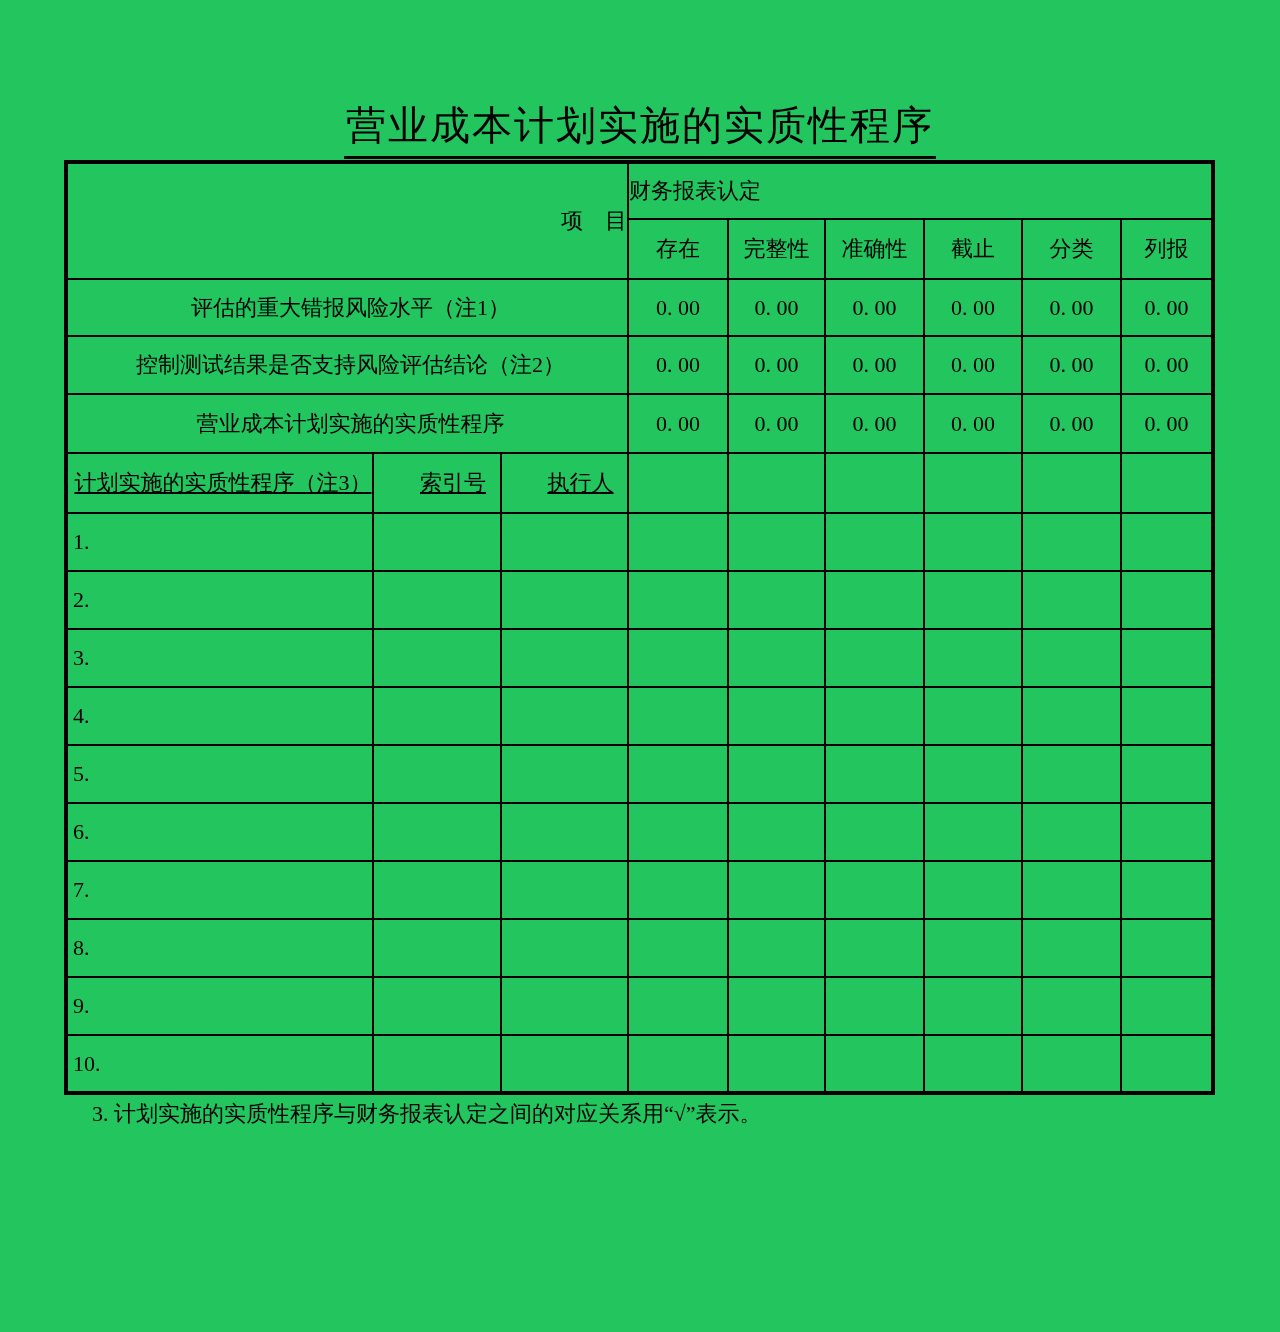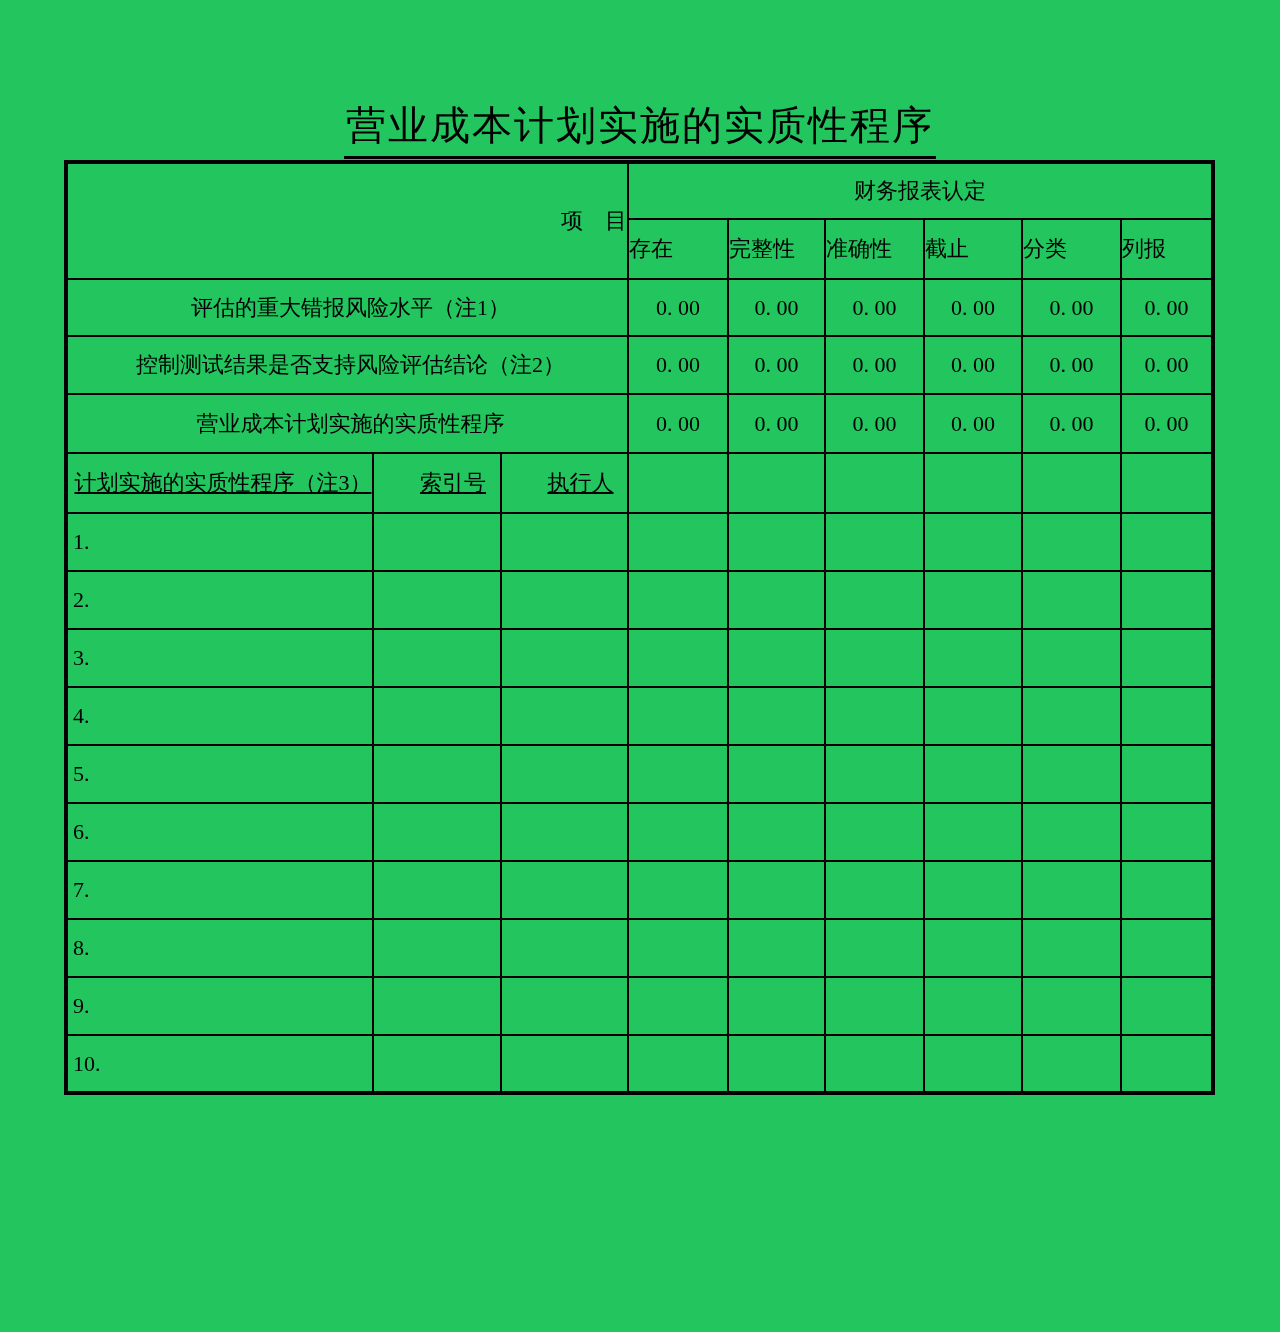--- a/index.html
+++ b/index.html
@@ -46,22 +46,22 @@
     white-space: nowrap;
   }
   tr.r-h1   { height: 57px; }
   tr.r-h2   { height: 60px; }
   tr.r-d1   { height: 57px; }
   tr.r-d2   { height: 58px; }
   tr.r-d3   { height: 59px; }
   tr.r-ph   { height: 60px; text-decoration: underline; }
   tr.r-num  { height: 58px; }
   td.item-head    { text-align: right; }
-  td.assert-head  { text-align: center; }
-  td.sub-head     { }
+  td.assert-head  { text-align: left; }
+  td.sub-head     { text-align: center; }
   td.label-cell   { text-align: center; padding-left: 6px; }
   td.center-cell  { text-align: center; padding-left: 32px; }
   td.value-cell   { text-align: center; border-radius: 16px; }
   td.num-cell     { text-align: left; padding-left: 5px; }
   td.empty-cell   { }
   .notes {
     position: absolute;
     left: 66px;
     top: 1099px;
     width: 1150px;
@@ -263,15 +263,16 @@
       <td class="empty-cell"></td>
       <td class="empty-cell"></td>
       <td class="empty-cell"></td>
       <td class="empty-cell"></td>
       <td class="empty-cell"></td>
     </tr>
   </tbody>
     </table>
 
   <div class="notes">
+    <p class="note note-indent">3. 计划实施的实质性程序与财务报表认定之间的对应关系用“√”表示。</p>
   </div>
 
 </div>
 
 </body></html>

